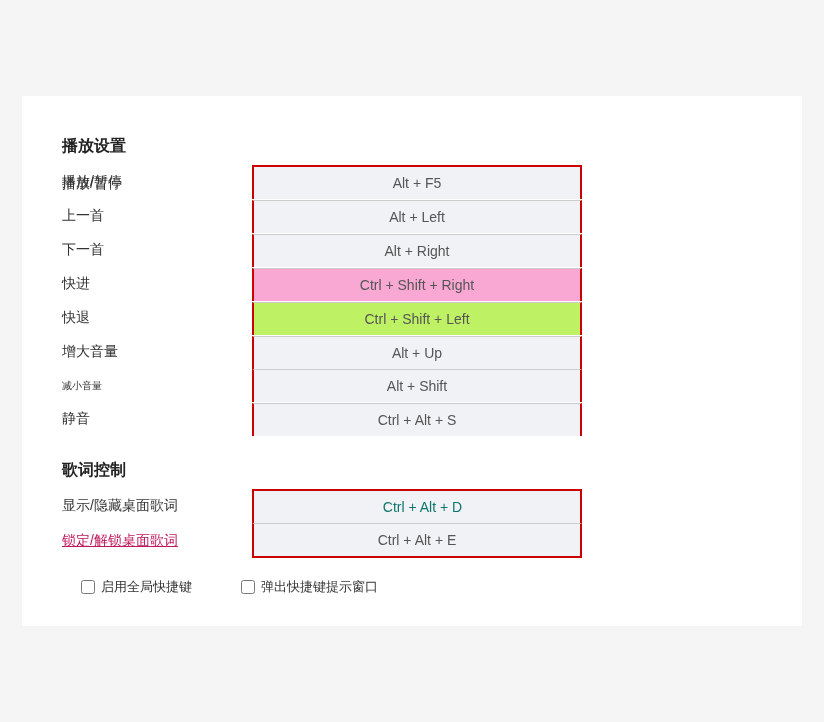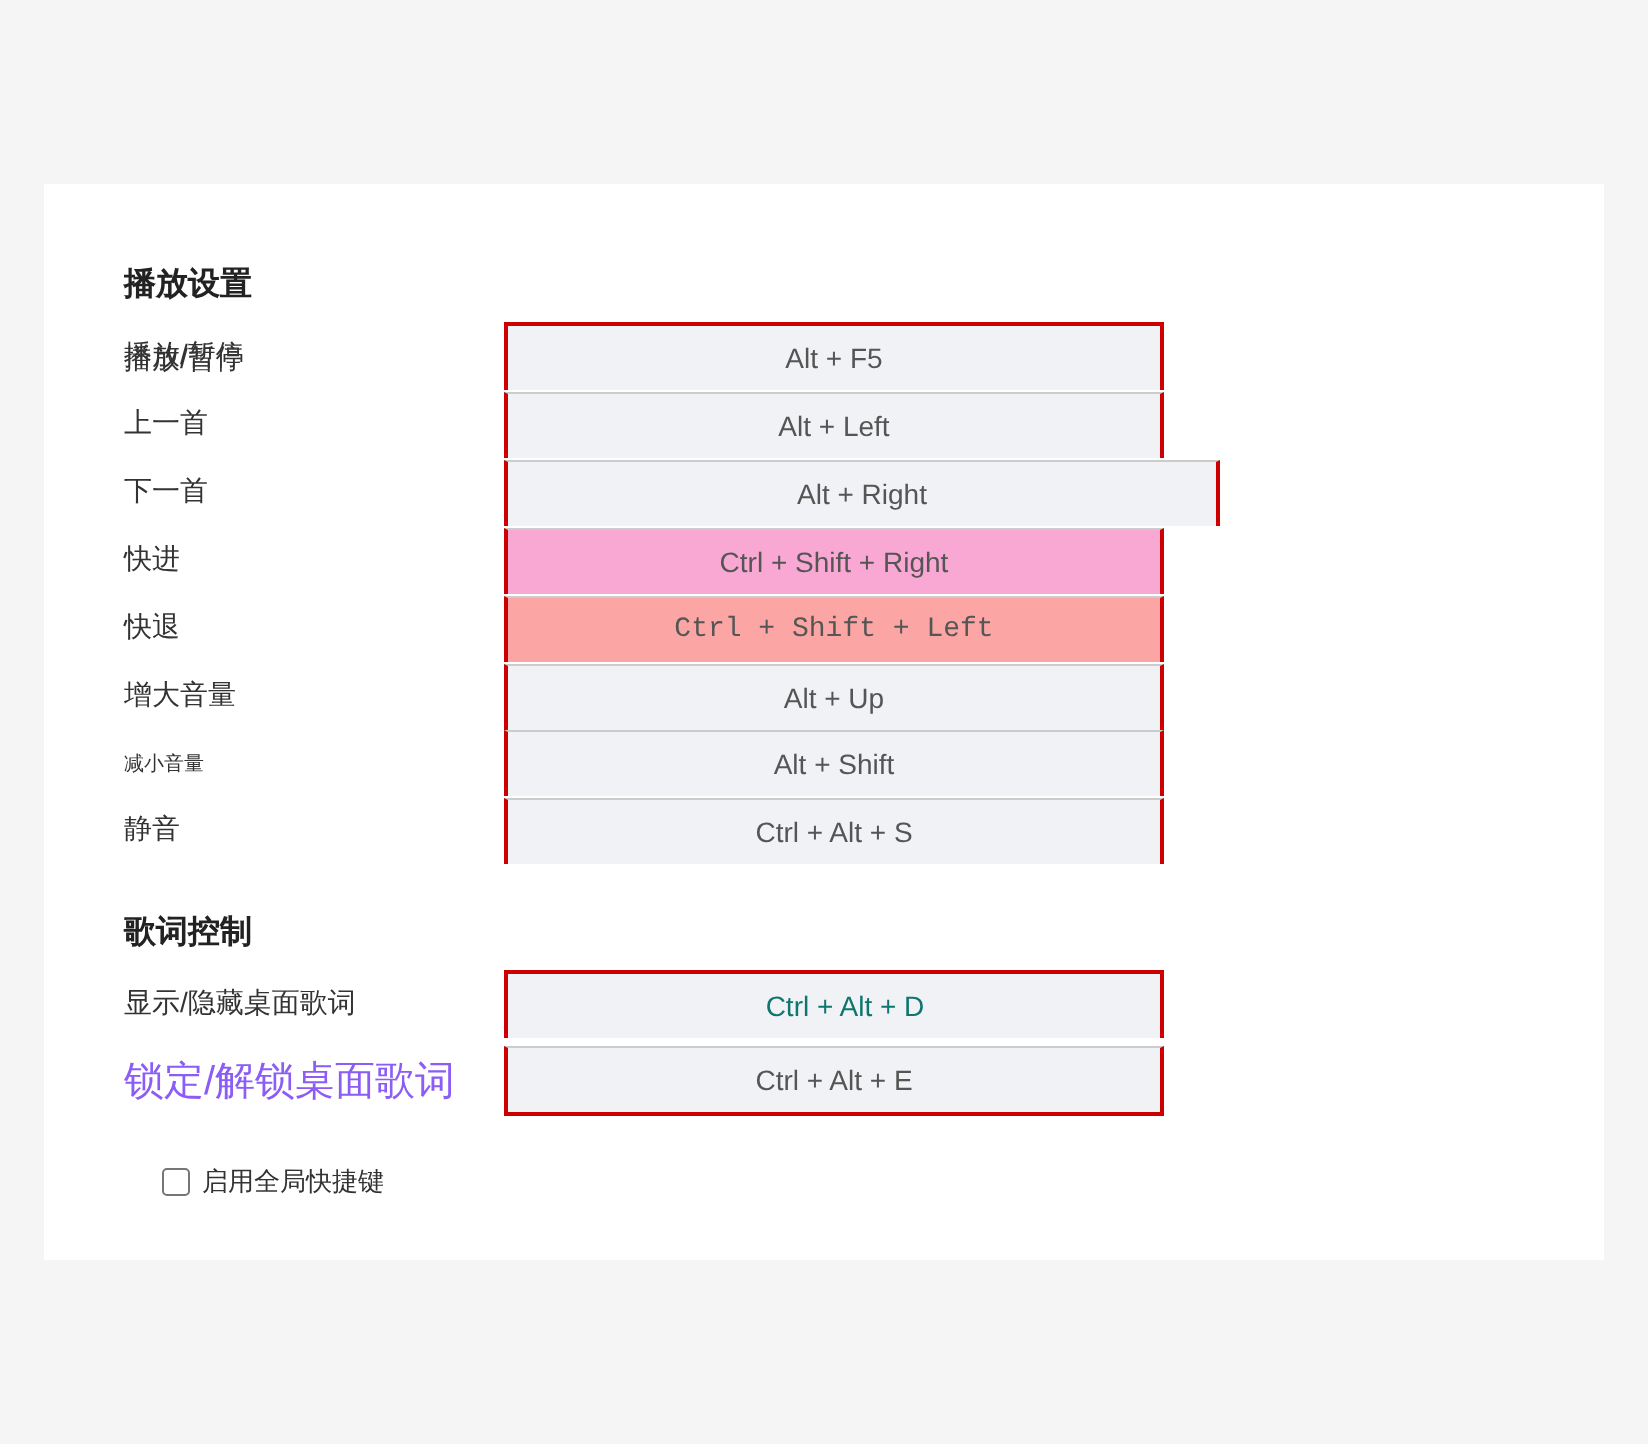--- a/index.html
+++ b/index.html
@@ -91,39 +91,39 @@
             <td style="vertical-align: middle; padding: 0;">
               <div style="border-left: 2.5px solid #c00; border-right: 2.5px solid #c00; border-top: 1px solid #ccc; width: 330px; background: #f0f2f5;">
                 <div style="padding: 8px 0; text-align: center; font-size: 14px; color: #555; cursor: pointer;">Alt + Left</div>
               </div>
             </td>
           </tr>
 
           <tr>
             <td style="width: 190px; font-size: 14px; color: #333; padding: 8px 0; vertical-align: middle;">下一首</td>
             <td style="vertical-align: middle; padding: 0;">
-              <div style="border-left: 2.5px solid #c00; border-right: 2.5px solid #c00; border-top: 1px solid #ccc; width: 358px; background: #f0f2f5;">
+              <div style="border-left: 2.5px solid #c00; border-right: 2.5px solid #c00; border-top: 1px solid #ccc; width: 330px; background: #f0f2f5;">
                 <div style="padding: 8px 0; text-align: center; font-size: 14px; color: #555; cursor: pointer;">Alt + Right</div>
               </div>
             </td>
           </tr>
 
           <tr>
             <td style="width: 190px; font-size: 14px; color: #333; padding: 8px 0; vertical-align: middle; margin-left: 32px;">快进</td>
             <td style="vertical-align: middle; padding: 0;">
               <div style="border-left: 2.5px solid #c00; border-right: 2.5px solid #c00; border-top: 1px solid #ccc; width: 330px; background: #f9a8d4;">
                 <div style="padding: 8px 0; text-align: center; font-size: 14px; color: #555; cursor: pointer;">Ctrl + Shift + Right</div>
               </div>
             </td>
           </tr>
 
           <tr>
             <td style="width: 190px; font-size: 14px; color: #333; padding: 8px 0; vertical-align: middle;">快退</td>
             <td style="vertical-align: middle; padding: 0;">
-              <div style="border-left: 2.5px solid #c00; border-right: 2.5px solid #c00; border-top: 1px solid #ccc; width: 330px; background: #fca5a5; font-family: Liberation Mono, monospace;">
+              <div style="border-left: 2.5px solid #c00; border-right: 2.5px solid #c00; border-top: 1px solid #ccc; width: 330px; background: #bef264;">
                 <div style="padding: 8px 0; text-align: center; font-size: 14px; color: #555; cursor: pointer;">Ctrl + Shift + Left</div>
               </div>
             </td>
           </tr>
 
           <tr>
             <td style="width: 190px; font-size: 14px; color: #333; padding: 8px 0; vertical-align: middle;">增大音量</td>
             <td style="vertical-align: middle; padding: 0;">
               <div style="border-left: 2.5px solid #c00; border-right: 2.5px solid #c00; border-top: 1px solid #ccc; width: 330px; background: #f0f2f5;">
                 <div style="padding: 8px 0; text-align: center; font-size: 14px; color: #555; cursor: pointer;">Alt + Up</div>
@@ -165,32 +165,36 @@
         <tr>
           <td style="width: 190px; font-size: 14px; color: #333; padding: 8px 0; vertical-align: middle;">显示/隐藏桌面歌词</td>
           <td style="vertical-align: middle; padding: 0;">
             <div style="border-left: 2.5px solid #c00; border-right: 2.5px solid #c00; border-top: 2.5px solid #c00; width: 330px; background: #f0f2f5;">
               <div style="padding: 8px 0; text-align: center; font-size: 14px; color: #0f766e; cursor: pointer; margin-left: 11px;">Ctrl + Alt + D</div>
             </div>
           </td>
         </tr>
 
         <tr>
-          <td style="width: 190px; font-size: 20px; color: #8b5cf6; padding: 8px 0; vertical-align: middle;">锁定/解锁桌面歌词</td>
+          <td style="width: 190px; font-size: 14px; color: #be185d; padding: 8px 0; vertical-align: middle; text-decoration: underline;">锁定/解锁桌面歌词</td>
           <td style="vertical-align: middle; padding: 0;">
             <div style="border: 2.5px solid #c00; border-top: 1px solid #ccc; width: 330px; background: #f0f2f5;">
               <div style="padding: 8px 0; text-align: center; font-size: 14px; color: #555; cursor: pointer;">Ctrl + Alt + E</div>
             </div>
           </td>
         </tr>
 
       </tbody>
     </table>
   </div>
 
   <div class="footer-row">
     <label class="checkbox-item">
       <input type="checkbox" style="">
       <span>启用全局快捷键</span>
     </label>
+    <label class="checkbox-item">
+      <input type="checkbox" style="">
+      <span>弹出快捷键提示窗口</span>
+    </label>
   </div>
 
 </div>
 
 </body></html>

